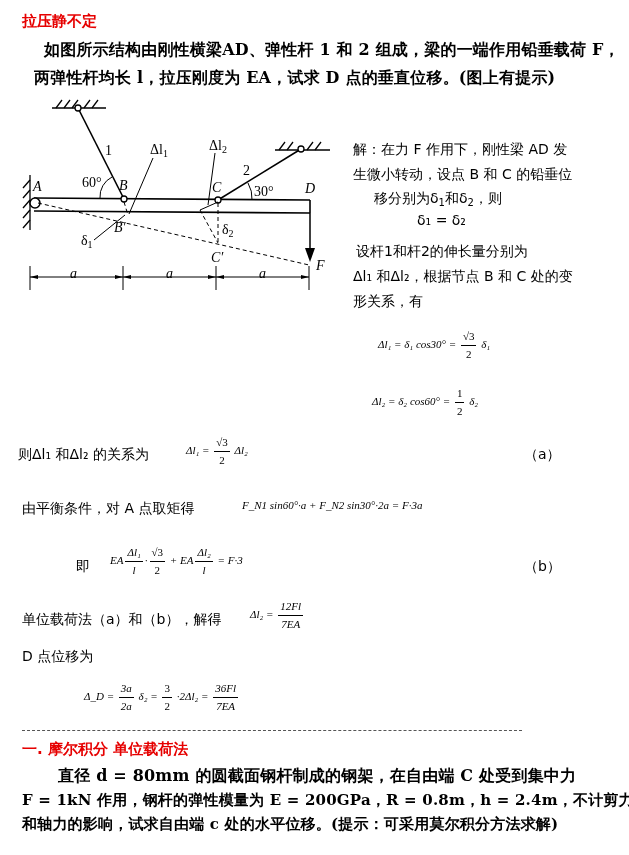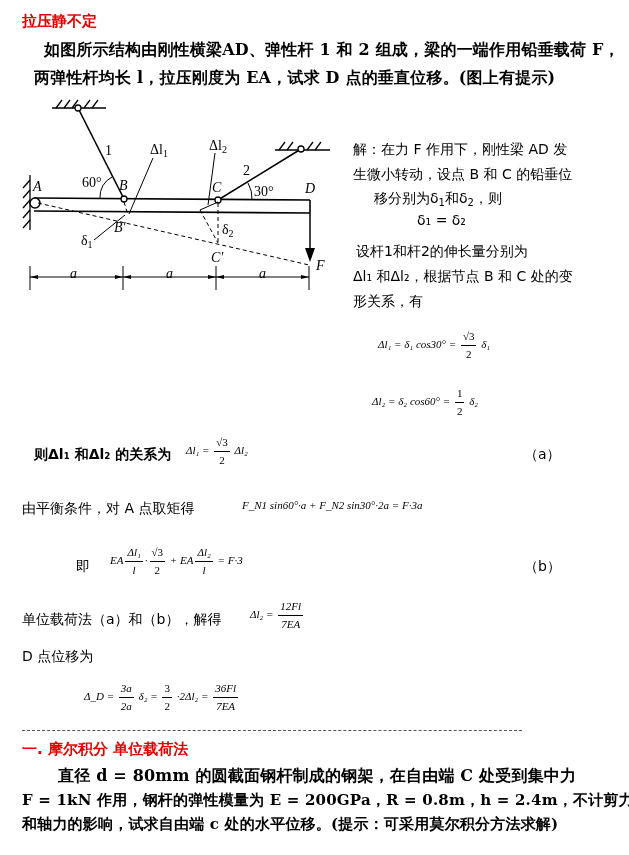--- a/index.html
+++ b/index.html
@@ -142,21 +142,21 @@
   <span>Δl₁ = δ₁ cos30° =</span>
   <span class="frac"><span class="num up">√3</span><span class="den up">2</span></span>
   <span>δ₁</span>
 </div>
 <div class="abs math" style="left:372px;top:385px;">
   <span>Δl₂ = δ₂ cos60° =</span>
   <span class="frac"><span class="num up">1</span><span class="den up">2</span></span>
   <span>δ₂</span>
 </div>
 
-<div class="abs body-t" style="left:34px;top:446px;font-weight:bold;">则Δl₁ 和Δl₂ 的关系为</div>
+<div class="abs body-t" style="left:18px;top:446px;">则Δl₁ 和Δl₂ 的关系为</div>
 <div class="abs math" style="left:186px;top:434px;">
   <span>Δl₁ =</span>
   <span class="frac"><span class="num up">√3</span><span class="den up">2</span></span>
   <span>Δl₂</span>
 </div>
 <div class="abs body-t" style="left:524px;top:446px;">（a）</div>
 
 <div class="abs body-t" style="left:22px;top:500px;">由平衡条件，对 A 点取矩得</div>
 <div class="abs math" style="left:242px;top:499px;">F_N1 sin60°·a + F_N2 sin30°·2a = F·3a</div>
 

